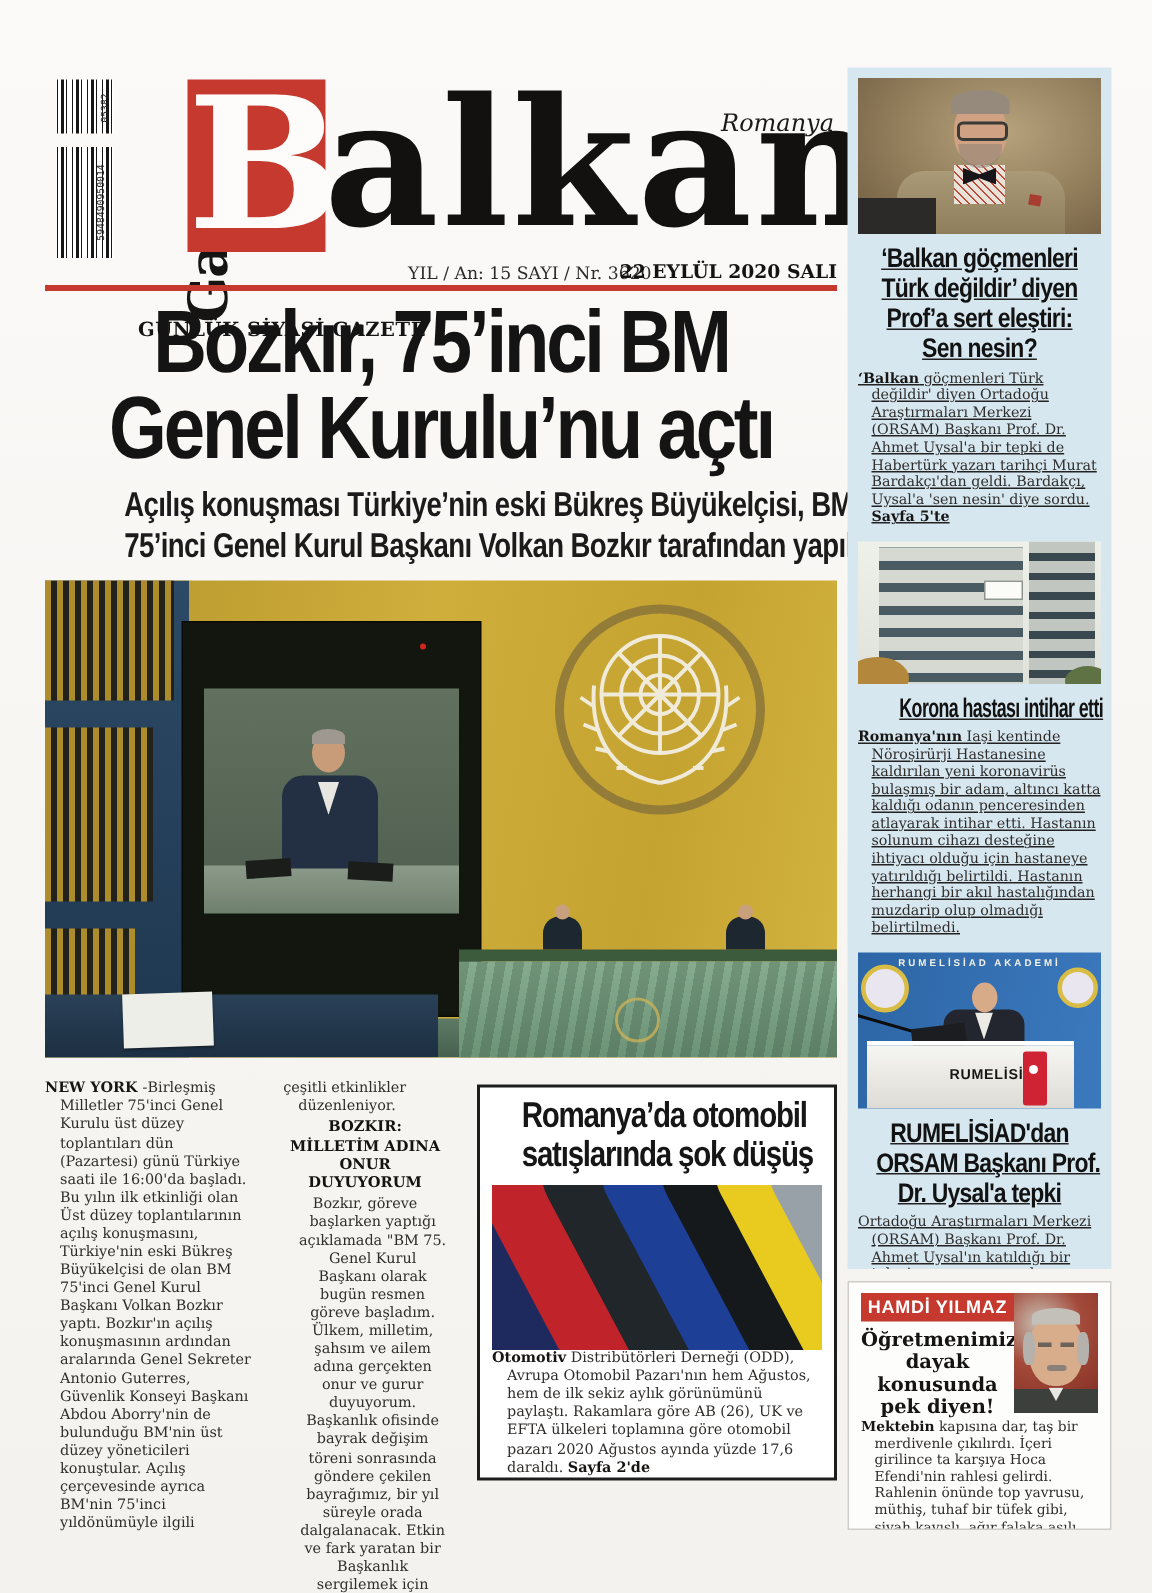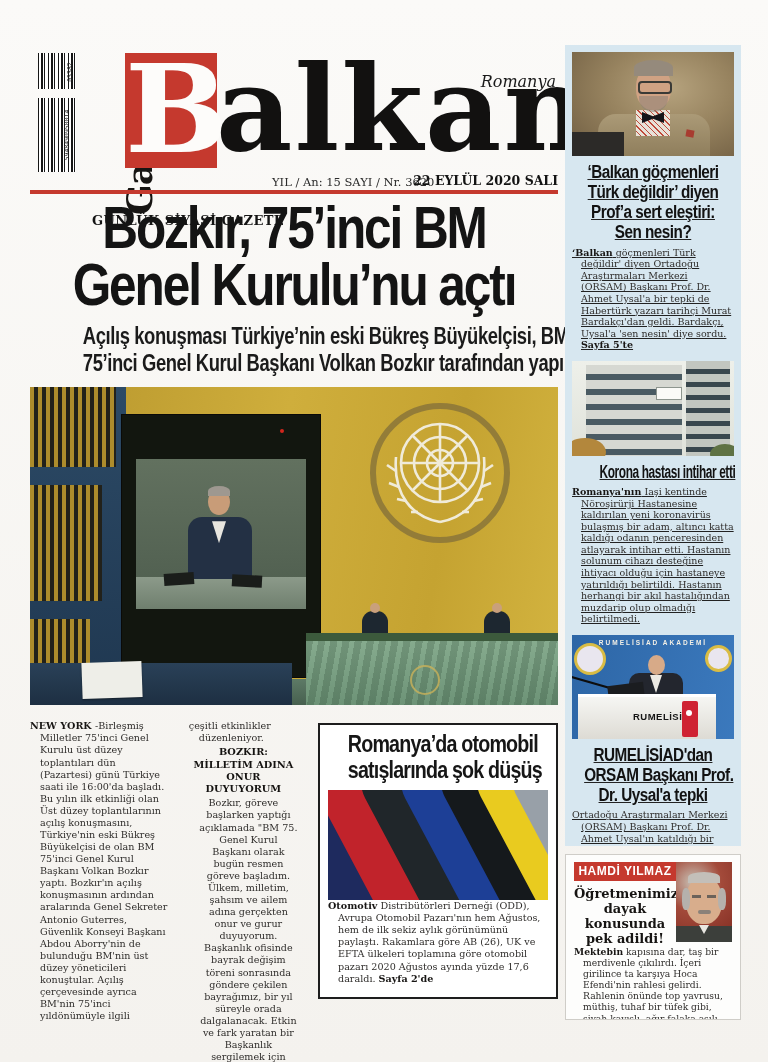--- a/index.html
+++ b/index.html
@@ -68,21 +68,21 @@
 
   
   .bottom-row{display:flex;margin-top:15px;gap:20px;align-items:flex-start;}
   .txtcol1{width:150px;}
   .txtcol2{width:118px;}
   .body-txt{font-size:9.6px;line-height:1.26;color:#2f2d2b;padding-left:10px;text-indent:-10px;text-align:left;}
   .lead-b{font-weight:700;color:#181614;}
   .ref{font-weight:700;color:#181614;}
   .col-subhead{font:700 9.8px/1.25 "DejaVu Serif",serif;text-align:center;color:#151311;margin:2px 0;}
 
-  .car-box{width:240px;box-sizing:border-box;border:2px solid #1d1d1d;background:#fff;padding:6px 8px 12px;margin-top:3px;}
+  .car-box{width:240px;box-sizing:border-box;border:2px solid #1d1d1d;background:#fff;padding:6px 8px 0;margin-top:3px;}
   .car-line{display:block;white-space:nowrap;text-align:center;transform:scaleX(.82);transform-origin:50% 50%;
         font:700 24px/1.08 "Liberation Sans",sans-serif;letter-spacing:-1px;color:#161616;}
   .cars{position:relative;margin-top:7px;height:110px;overflow:hidden;background:linear-gradient(#d8d5cf,#b9b6af);}
   .carstripe{position:absolute;top:-48px;height:230px;border-radius:34px 8px 8px 34px;transform:rotate(-28deg);}
   .cap{margin-top:0;}
 
   
   .banner{margin-top:10px;height:44px;background:var(--teal);display:flex;align-items:center;justify-content:center;}
   .banner span{font:700 39px/1 "DejaVu Serif",serif;letter-spacing:1px;color:#fcfcfa;text-shadow:0 1px 0 rgba(0,0,0,.35);}
 
@@ -356,20 +356,20 @@
         <div class="hy-face"></div>
         <div class="hy-hairtop"></div>
         <div class="hy-hairL"></div>
         <div class="hy-hairR"></div>
         <div class="hy-browL"></div>
         <div class="hy-browR"></div>
         <div class="hy-must"></div>
         <div class="hy-suit"></div>
         <div class="hy-collar"></div>
       </div>
-      <div class="col-title">Öğretmenimiz dayak konusunda pek adildi!</div>
+      <div class="col-title">Öğretmenimiz dayak konusunda pek diyen!</div>
       <p class="col-body" style="margin:0;">
         <span class="lead-b">Mektebin</span><span> kapısına dar, taş bir merdivenle çıkılırdı. İçeri girilince ta karşıya Hoca Efendi'nin rahlesi gelirdi. Rahlenin önünde top yavrusu, müthiş, tuhaf bir tüfek gibi, siyah kayışlı, ağır falaka asılı dururdu. Hepimiz kırk çocuktuk.  </span>
       </p>
     </div>
   </div>
 
 </div>
 
 </body></html>

